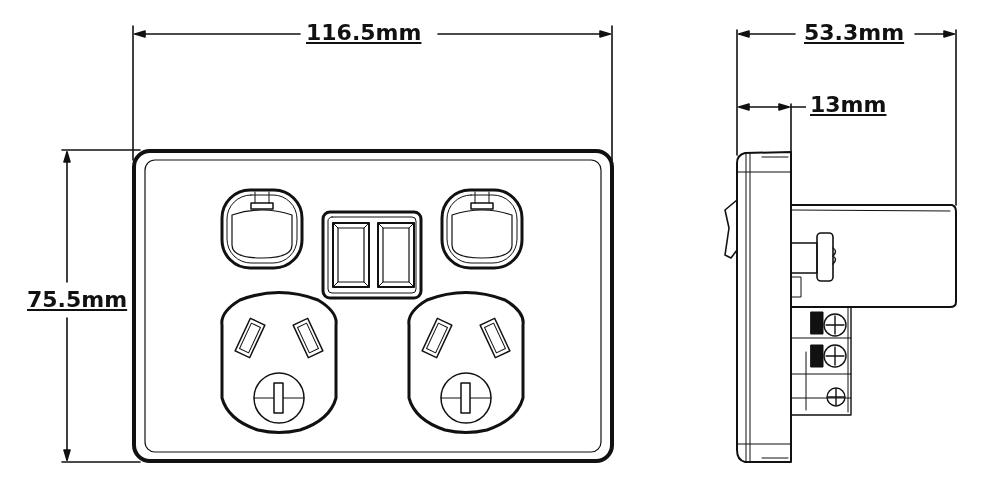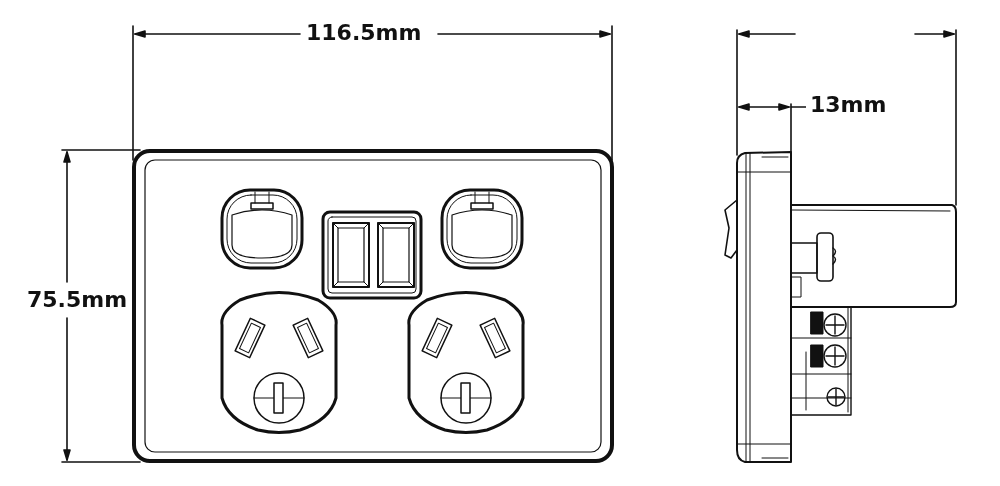--- a/index.html
+++ b/index.html
@@ -8,20 +8,21 @@
   .dim-label {
     position: absolute;
     font-family: "DejaVu Sans", sans-serif;
     font-weight: bold;
     font-size: 22px;
     color: #111111;
     background: #ffffff;
     line-height: 26px;
     white-space: nowrap;
     padding: 0 4px;
+    text-decoration: underline;
   }
   svg { position: absolute; left: 0; top: 0; }
 </style>
 </head>
 <body>
 
 <div class="canvas">
 
   <svg width="1000" height="486" viewBox="0 0 1000 486">
     <g stroke="#111" fill="none" stroke-linecap="round" stroke-linejoin="round">
@@ -176,14 +177,15 @@
       <g stroke-width="1.4">
         <circle cx="836" cy="397" r="9"></circle>
         <line x1="828" y1="397" x2="844" y2="397"></line>
         <line x1="836" y1="389" x2="836" y2="405"></line>
       </g>
     </g>
   </svg>
 
   <div class="dim-label" style="left:302px; top:20px;">116.5mm</div>
   <div class="dim-label" style="left:12px; top:287px;margin-left:11px;">75.5mm</div>
+  <div class="dim-label" style="left:800px; top:20px;">53.3mm</div>
   <div class="dim-label" style="left:806px; top:92px;">13mm</div>
 </div>
 
 </body></html>

